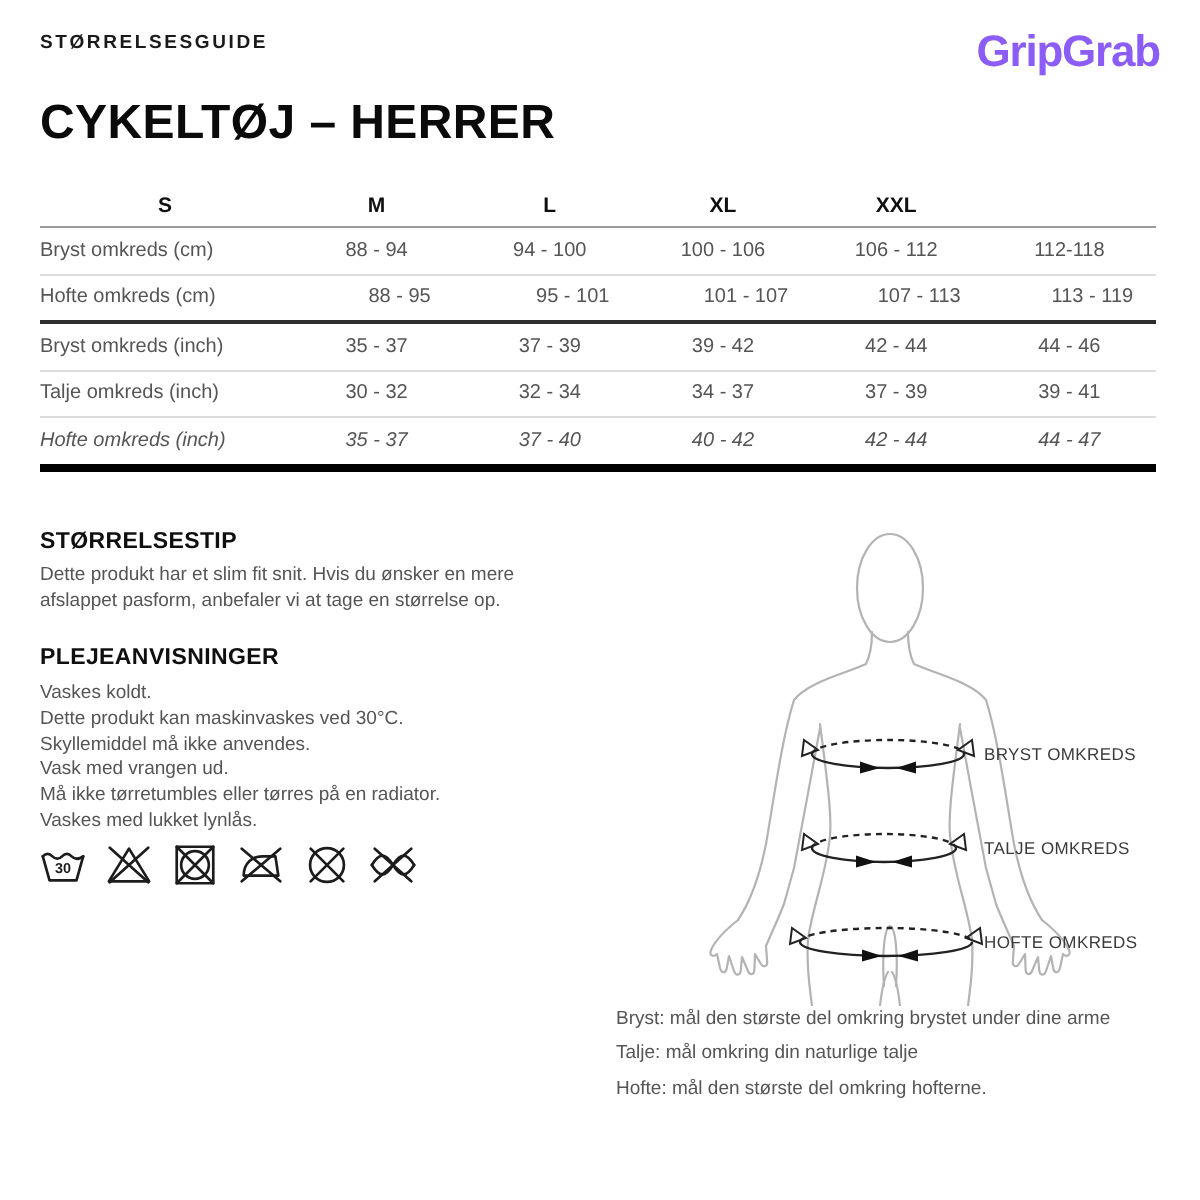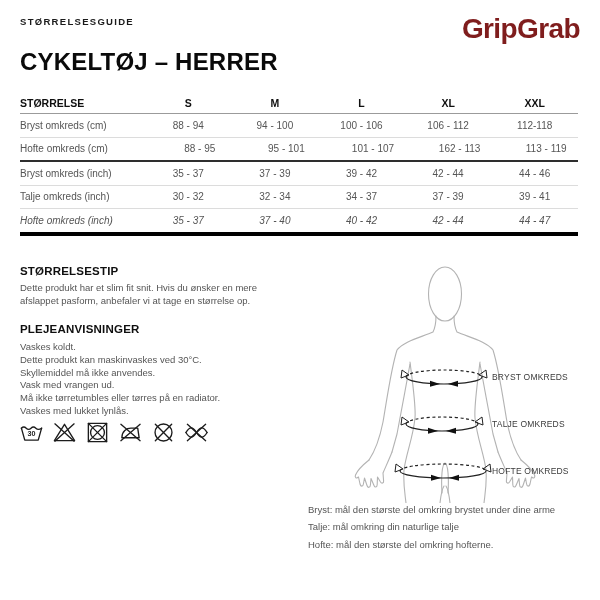--- a/index.html
+++ b/index.html
@@ -2,22 +2,22 @@
 <html><head>
 <meta charset="utf-8">
 <style>
   html,body{margin:0;padding:0;background:#fff;}
   .page{position:relative;width:600px;height:600px;background:#ffffff;overflow:hidden;
         font-family:"Liberation Sans",sans-serif;color:#111;}
 
   
   .eyebrow{position:absolute;left:20px;top:16px;font-size:9.5px;font-weight:600;
            letter-spacing:1.3px;color:#1a1a1a;}
-  .brand{position:absolute;right:20px;top:13px;font-size:28px;font-weight:700;
-         letter-spacing:-0.6px;color:#7f1d1d;}
+  .brand{position:absolute;right:20px;top:13px;font-size:22px;font-weight:700;
+         letter-spacing:-0.6px;color:#8b5cf6;}
   .title{position:absolute;left:20px;top:48px;margin:0;font-size:24px;font-weight:700;
          letter-spacing:0.2px;color:#0a0a0a;}
 
   
   .size-table{position:absolute;left:20px;top:93px;width:558px;}
   .trow{display:grid;grid-template-columns:125px repeat(5,1fr);align-items:center;}
   .trow.head{height:20px;border-bottom:1px solid #9b9b9b;}
   .trow.head .cell{font-size:10.5px;font-weight:700;color:#0f0f0f;}
   .trow.body{height:22.5px;border-bottom:1px solid #dcdcdc;font-size:10px;color:#555;}
   .trow.body.block-end{border-bottom:2px solid #2e2e2e;gap:23px;}
@@ -54,41 +54,40 @@
 <body>
 
 <div class="page">
 
   <div class="eyebrow">STØRRELSESGUIDE</div>
   <div class="brand">GripGrab</div>
   <h1 class="title">CYKELTØJ – HERRER</h1>
 
   <div class="size-table">
     <div class="trow head">
-      <div class="cell">STØRRELSE</div>
       <div class="cell val">S</div>
       <div class="cell val">M</div>
       <div class="cell val">L</div>
       <div class="cell val">XL</div>
       <div class="cell val">XXL</div>
     </div>
     <div class="trow body">
       <div class="cell lab">Bryst omkreds (cm)</div>
       <div class="cell val">88 - 94</div>
       <div class="cell val">94 - 100</div>
       <div class="cell val">100 - 106</div>
       <div class="cell val">106 - 112</div>
       <div class="cell val">112-118</div>
     </div>
     <div class="trow body block-end">
       <div class="cell lab">Hofte omkreds (cm)</div>
       <div class="cell val">88 - 95</div>
       <div class="cell val">95 - 101</div>
       <div class="cell val">101 - 107</div>
-      <div class="cell val">162 - 113</div>
+      <div class="cell val">107 - 113</div>
       <div class="cell val">113 - 119</div>
     </div>
     <div class="trow body">
       <div class="cell lab">Bryst omkreds (inch)</div>
       <div class="cell val">35 - 37</div>
       <div class="cell val">37 - 39</div>
       <div class="cell val">39 - 42</div>
       <div class="cell val">42 - 44</div>
       <div class="cell val">44 - 46</div>
     </div>

